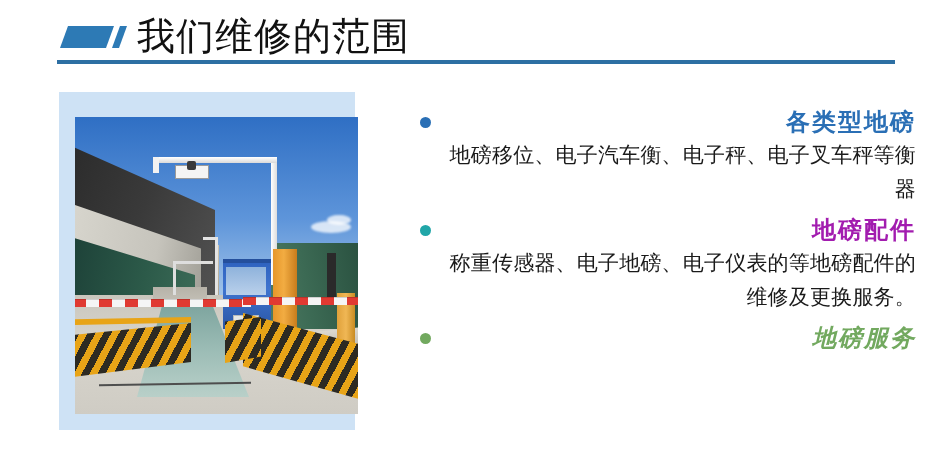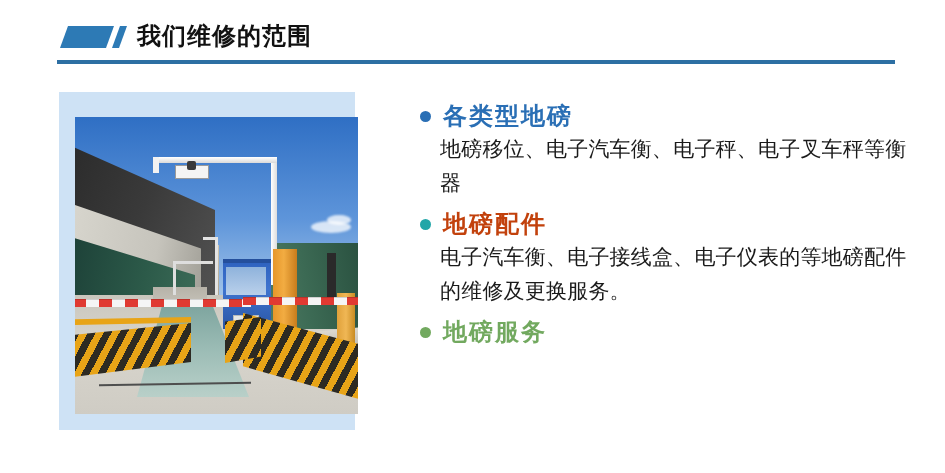--- a/index.html
+++ b/index.html
@@ -45,22 +45,22 @@
     top: 0;
     width: 7px;
     height: 22px;
     background: #2D7AB5;
     transform: skewX(-20deg);
   }
   .header-title {
     position: absolute;
     left: 80px;
     top: 0px;
-    font-size: 24px;
-    font-weight: bold;
+    font-size: 38px;
+    font-weight: normal;
     color: #111111;
     letter-spacing: 1px;
     line-height: 44px;
     white-space: nowrap;
   }
   .header-rule {
     position: absolute;
     left: 0px;
     top: 46px;
     width: 838px;
@@ -307,22 +307,23 @@
     left: 176px; top: 216px;
     width: 108px; height: 20px;
     background: linear-gradient(180deg, #ddd9d0 0%, #bfbbb2 100%);
     transform: skewY(-6deg);
   }
 
   
   .content {
     position: absolute;
     left: 416px;
-    top: 100px;
+    top: 106px;
     width: 500px;
+    text-align: right;
   }
   .item {
     position: relative;
     margin-bottom: 8px;
   }
   .bullet {
     position: absolute;
     left: 4px;
     top: 11px;
     width: 11px;
@@ -341,23 +342,23 @@
     font-size: 21px;
     line-height: 34px;
     color: #1a1a1a;
     padding-left: 24px;
     max-width: 476px;
     letter-spacing: 0.2px;
   }
   .item-1 .bullet { background: #2A6FB5; }
   .item-1 .item-heading { color: #2A6FB5; }
   .item-2 .bullet { background: #21A6A8; }
-  .item-2 .item-heading { color: #c2410c; }
+  .item-2 .item-heading { color: #a21caf; }
   .item-3 .bullet { background: #72A95F; }
-  .item-3 .item-heading { color: #72A95F; }
+  .item-3 .item-heading { color: #72A95F; font-style: italic; }
 </style>
 </head>
 <body>
 
 <div class="header">
   <div class="header-mark">
     <span class="mark-bar"></span>
     <span class="mark-slash"></span>
   </div>
   <div class="header-title">我们维修的范围</div>
@@ -417,21 +418,21 @@
 
   <div class="item item-1">
     <span class="bullet"></span>
     <div class="item-heading">各类型地磅</div>
     <div class="item-body">地磅移位、电子汽车衡、电子秤、电子叉车秤等衡器</div>
   </div>
 
   <div class="item item-2">
     <span class="bullet"></span>
     <div class="item-heading">地磅配件</div>
-    <div class="item-body">电子汽车衡、电子接线盒、电子仪表的等地磅配件的维修及更换服务。</div>
+    <div class="item-body">称重传感器、电子地磅、电子仪表的等地磅配件的维修及更换服务。</div>
   </div>
 
   <div class="item item-3">
     <span class="bullet"></span>
     <div class="item-heading">地磅服务</div>
   </div>
 
 </div>
 
 </body></html>

